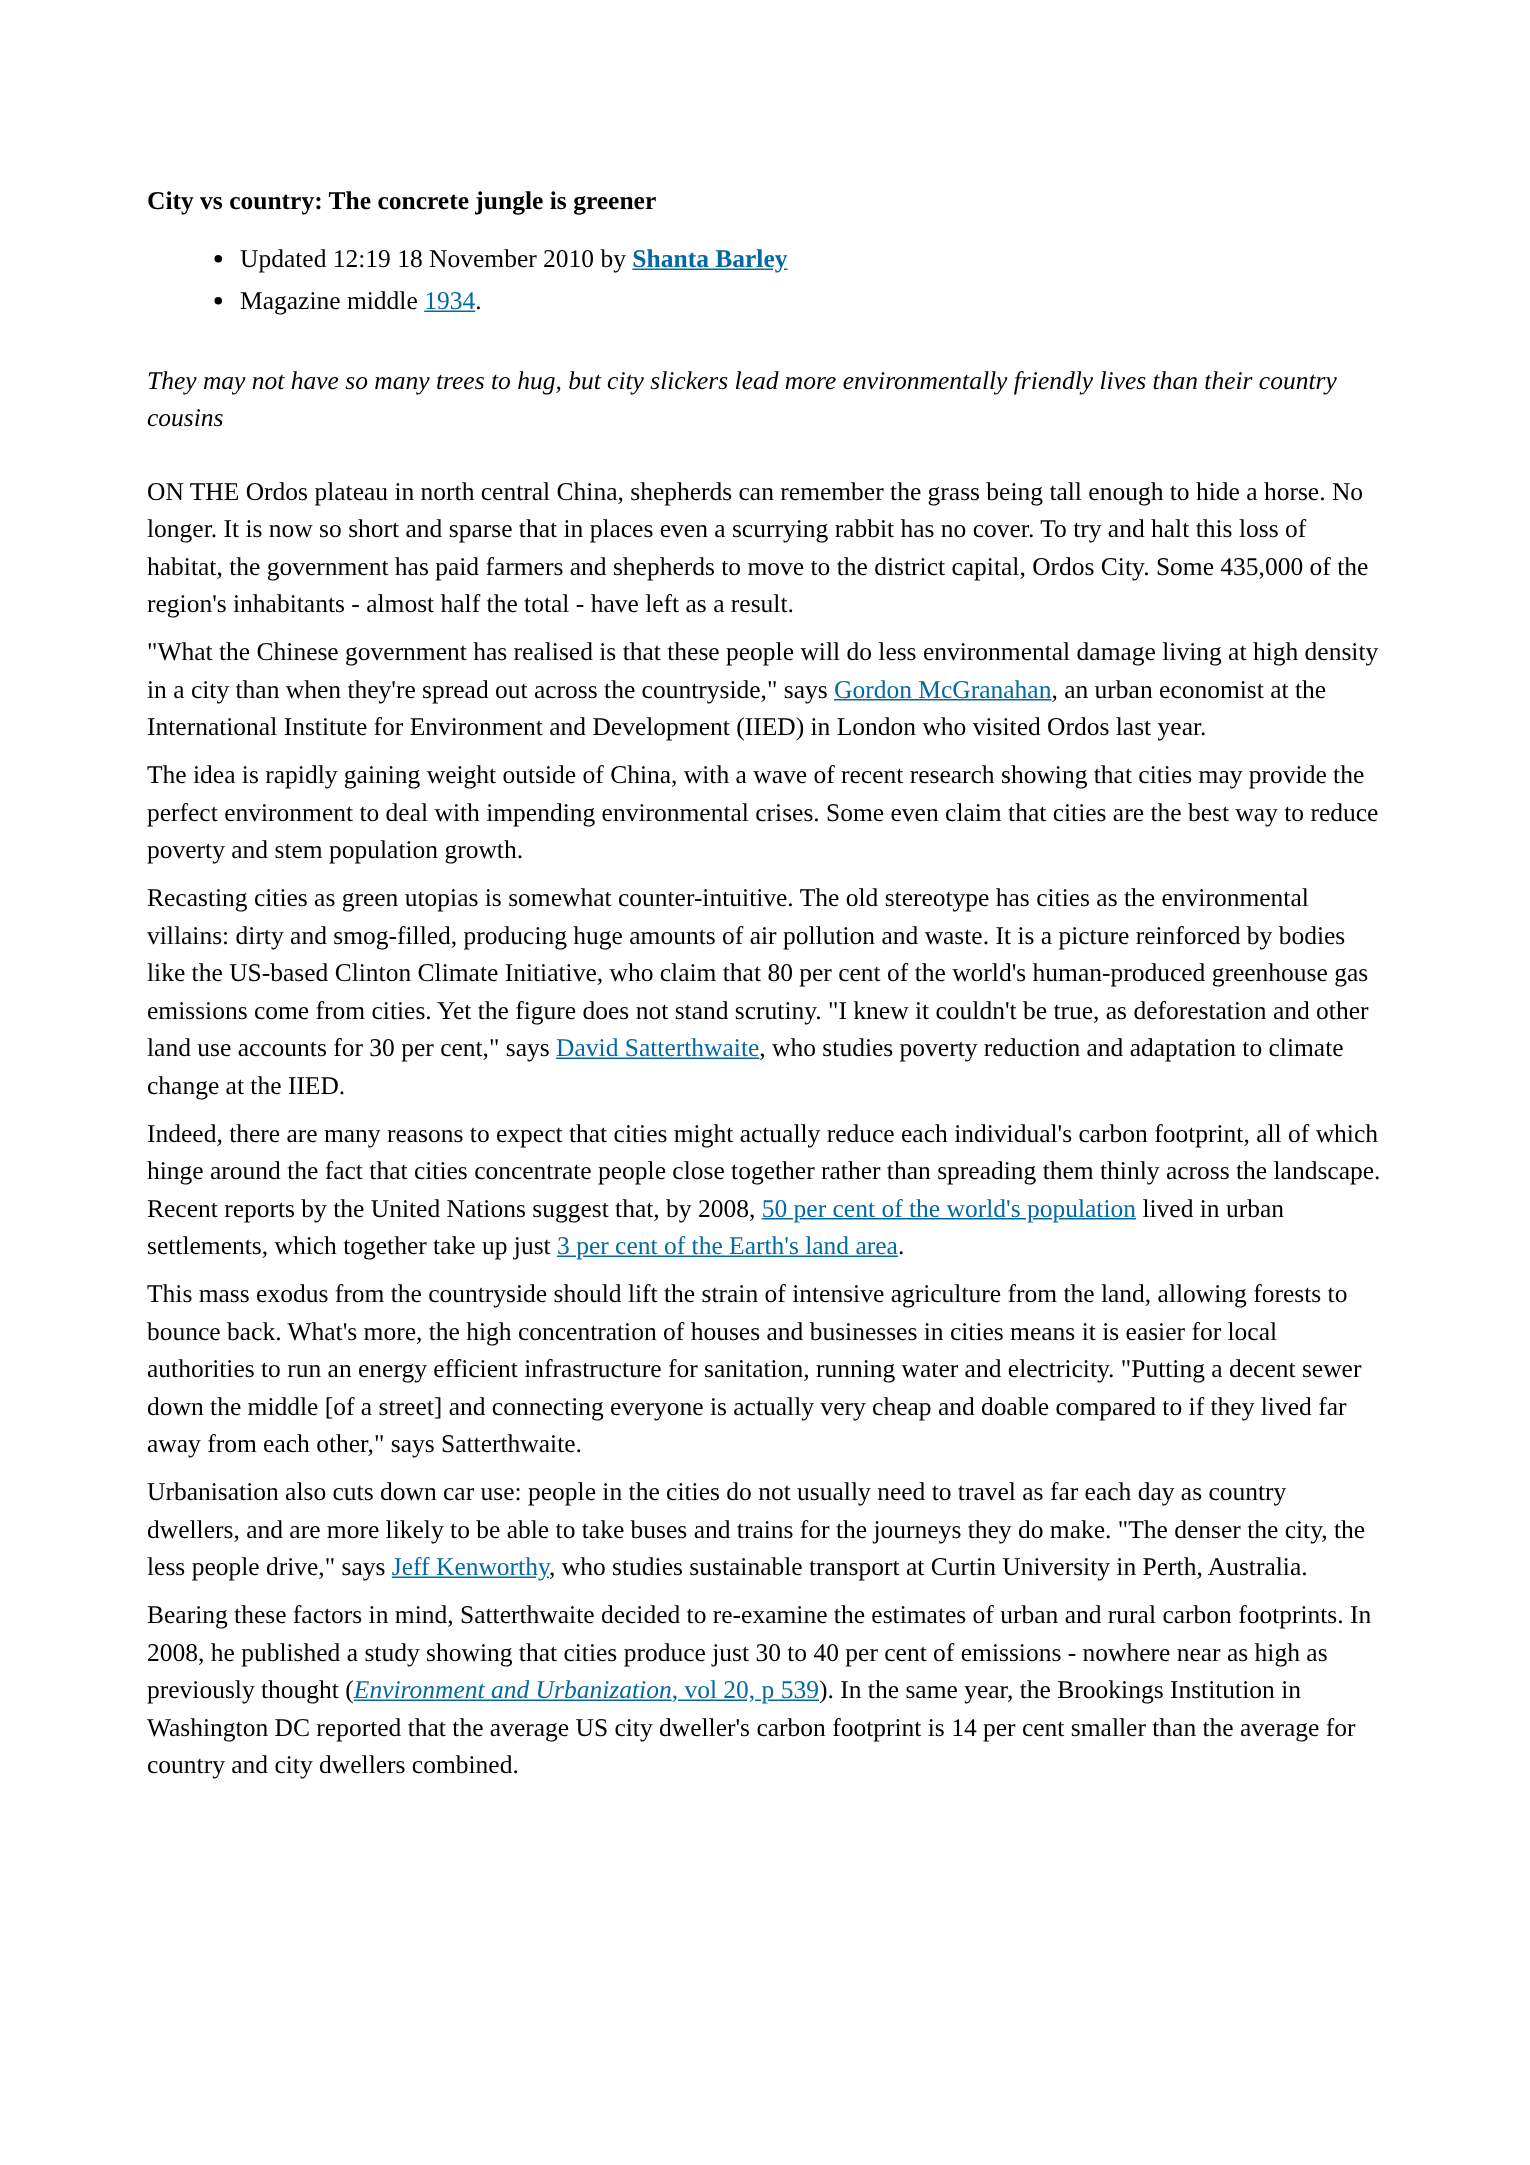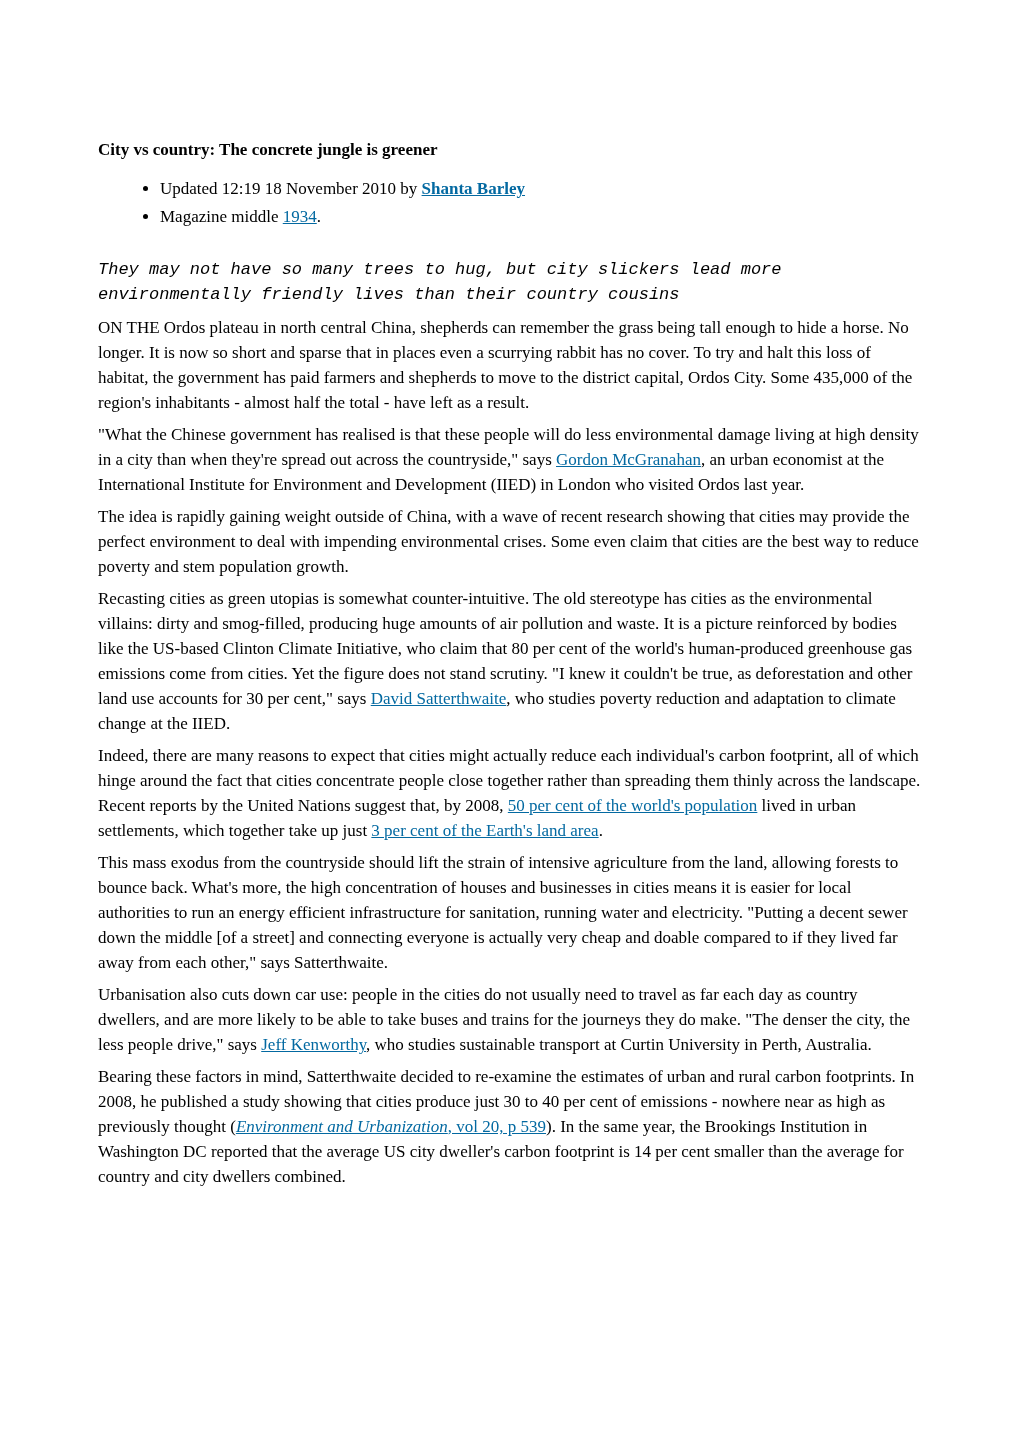--- a/index.html
+++ b/index.html
@@ -19,35 +19,34 @@
   }
   .page {
     width: 1020px;
     height: 1443px;
     padding: 121px 98px 0 98px;
     background: #ffffff;
   }
   h1.article-title {
     font-size: 17px;
     font-weight: 700;
-    margin: 16px 0 13px 0;
+    margin: 0 0 13px 0;
     line-height: 25px;
   }
   ul.meta-list {
     margin: 0 0 26px 0;
     padding: 0 0 0 62px;
     list-style-type: disc;
   }
   ul.meta-list li {
     line-height: 28px;
   }
   p.standfirst {
     font-style: italic;
-    margin: 0 0 8px 0;
-    font-family: Liberation Mono, monospace;
+    margin: 0 0 24px 0;
   }
   .article-body p {
     margin: 0 0 7px 0;
   }
   a.link, a.link-bold, a.link-italic {
     color: #0369a1;
     text-decoration: underline;
   }
   a.link-bold { font-weight: 700; }
   a.link-italic { font-style: italic; }

